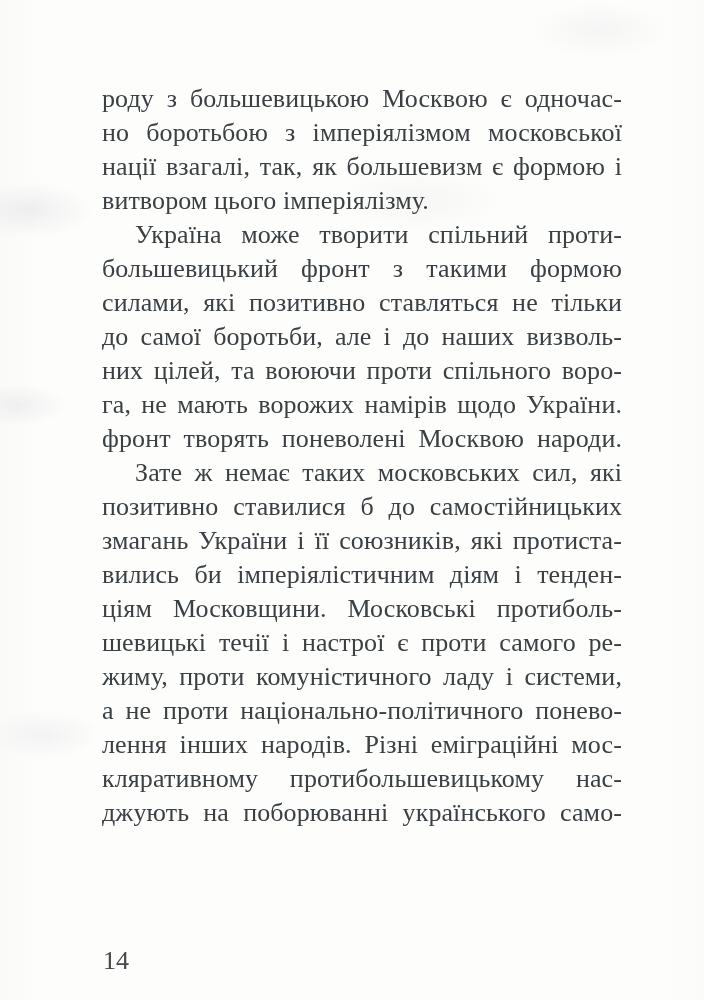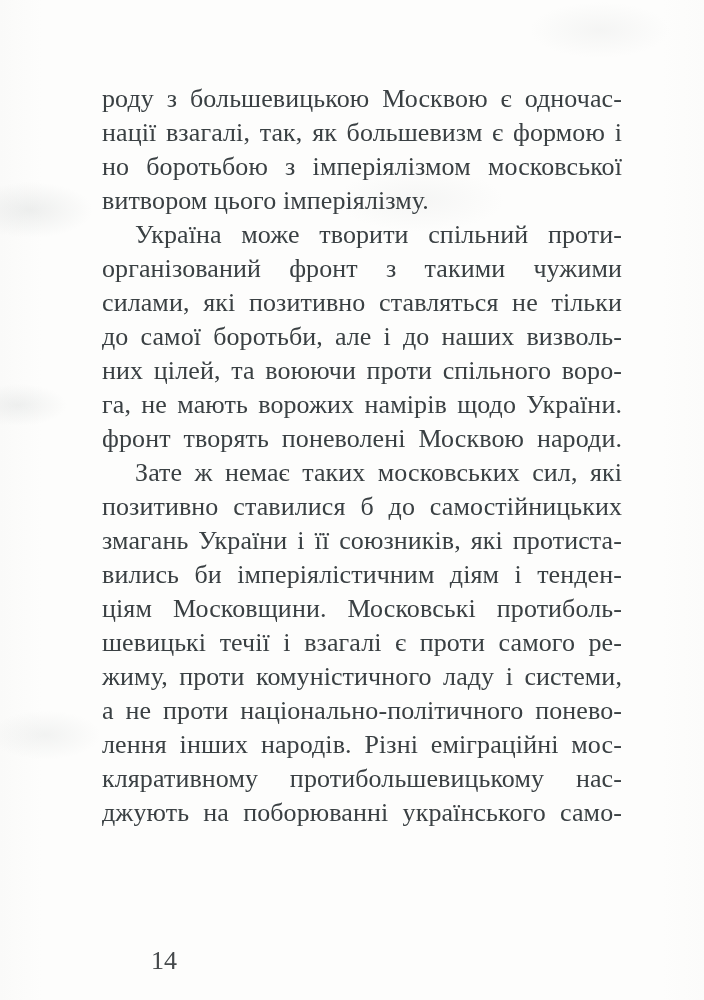--- a/index.html
+++ b/index.html
@@ -52,45 +52,44 @@
   .ln.indent {
     text-indent: 33px;
   }
   .page-number {
     position: absolute;
     left: 103px;
     top: 944px;
     font-size: 26px;
     line-height: 34px;
     color: #45494b;
-    margin-left: 48px;
   }
 </style>
 </head>
 <body>
 
 <div class="page">
   <div class="text-block">
     <div class="ln j">роду з большевицькою Москвою є одночас-</div>
+    <div class="ln j">но боротьбою з імперіялізмом московської</div>
     <div class="ln j">нації взагалі, так, як большевизм є формою і</div>
-    <div class="ln j">но боротьбою з імперіялізмом московської</div>
     <div class="ln left">витвором цього імперіялізму.</div>
     <div class="ln j indent">Україна може творити спільний проти-</div>
-    <div class="ln j">організований фронт з такими чужими</div>
+    <div class="ln j">большевицький фронт з такими формою</div>
     <div class="ln j">силами, які позитивно ставляться не тільки</div>
     <div class="ln j">до самої боротьби, але і до наших визволь-</div>
     <div class="ln j">них цілей, та воюючи проти спільного воро-</div>
     <div class="ln j">га, не мають ворожих намірів щодо України.</div>
     <div class="ln j">фронт творять поневолені Москвою народи.</div>
     <div class="ln j indent">Зате ж немає таких московських сил, які</div>
     <div class="ln j">позитивно ставилися б до самостійницьких</div>
     <div class="ln j">змагань України і її союзників, які протиста-</div>
     <div class="ln j">вились би імперіялістичним діям і тенден-</div>
     <div class="ln j">ціям Московщини. Московські протиболь-</div>
-    <div class="ln j">шевицькі течії і взагалі є проти самого ре-</div>
+    <div class="ln j">шевицькі течії і настрої є проти самого ре-</div>
     <div class="ln j">жиму, проти комуністичного ладу і системи,</div>
     <div class="ln j">а не проти національно-політичного понево-</div>
     <div class="ln j">лення інших народів. Різні еміграційні мос-</div>
     <div class="ln j">кляративному протибольшевицькому нас-</div>
     <div class="ln j">джують на поборюванні українського само-</div>
   </div>
   <div class="page-number">14</div>
 </div>
 
 </body></html>

